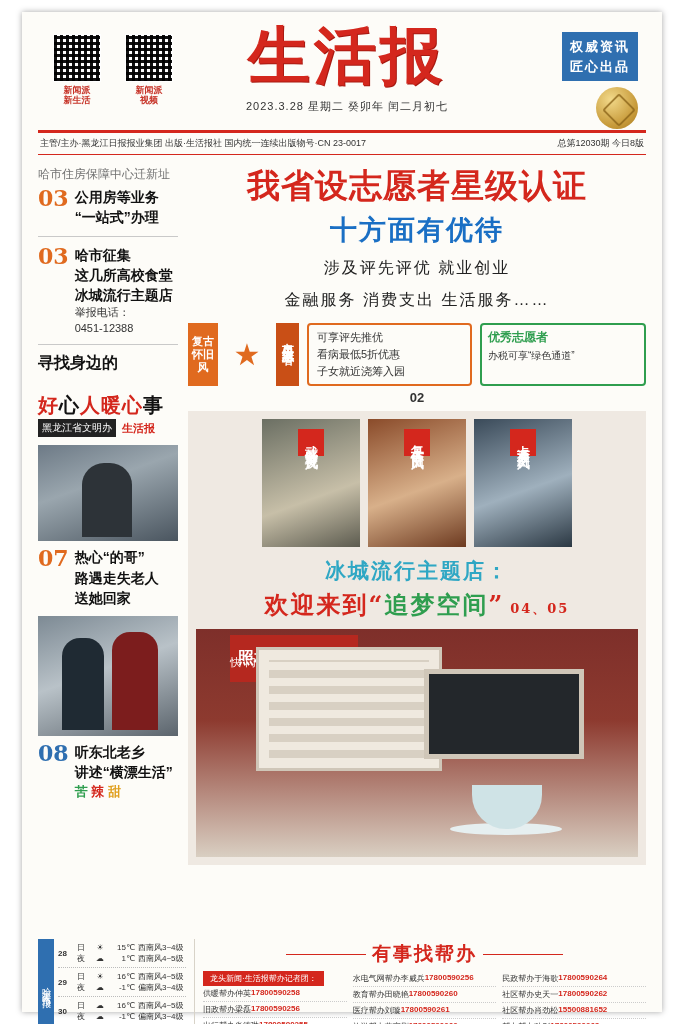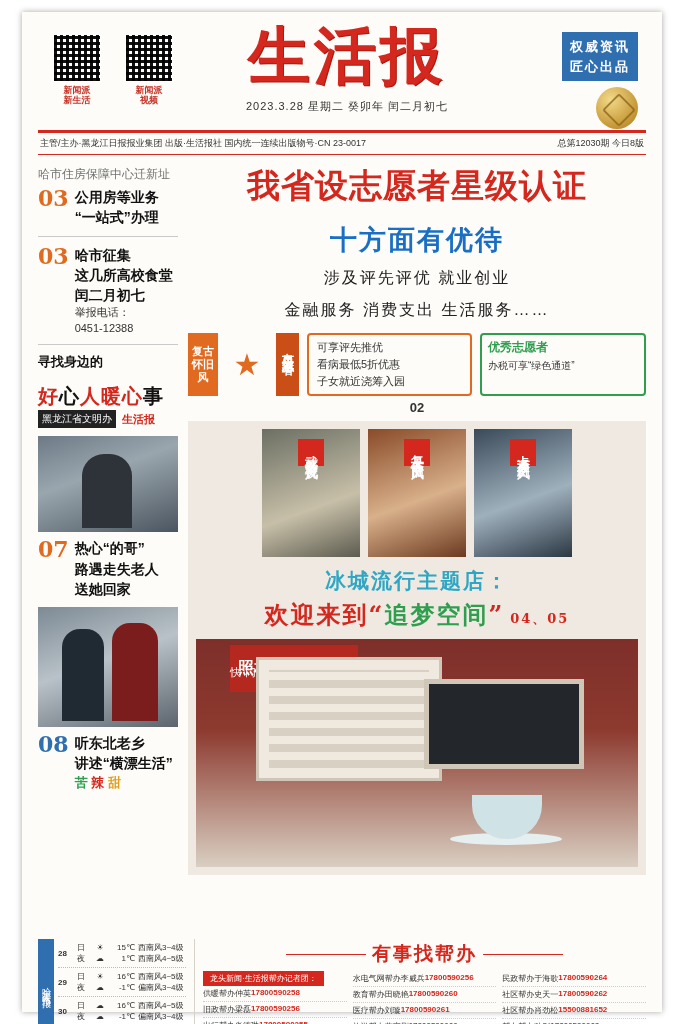--- a/index.html
+++ b/index.html
@@ -50,41 +50,41 @@
   .right-col{flex:1;}
 
   
   .lead-small{font-size:12px;color:#737373;line-height:1.5;margin:2px 0 4px 0;}
   .l-item{display:flex;gap:6px;align-items:flex-start;margin-bottom:8px;}
   .pagenum{font-size:22px;color:#e06a1f;font-weight:bold;font-family:"DejaVu Serif",serif;line-height:1;}
   .pagenum.blue{color:#2f6fb0;}
   .l-head{font-size:14px;font-weight:bold;color:#111;line-height:1.45;}
   .l-sub{font-size:11px;color:#333;line-height:1.4;}
   .divider{height:1px;background:#c9c9c9;margin:8px 0;}
-  .seek-title{font-size:13px;font-weight:bold;color:#111;margin-bottom:14px;}
+  .seek-title{font-size:16px;font-weight:bold;color:#111;margin-bottom:20px;}
   .seek-main{font-size:20px;font-weight:bold;color:#d4271d;letter-spacing:1px;line-height:1.1;}
   .seek-main .k{color:#111;}
   .seek-line{display:flex;align-items:center;gap:6px;margin-top:3px;}
   .seek-org{font-size:10px;background:#222;color:#fff;padding:2px 4px;}
   .seek-org2{font-size:11px;color:#d4271d;font-weight:bold;}
   .photo{width:100%;height:96px;margin:8px 0 6px;background:#8a8f95;position:relative;overflow:hidden;}
   .photo.p1{background:linear-gradient(160deg,#6d7a86 0%,#9aa6ae 40%,#4a555f 100%);}
   .photo.p1:after{content:"";position:absolute;left:44px;top:18px;width:50px;height:74px;border-radius:22px 22px 0 0;background:#2d3338;}
   .photo.p2{height:120px;background:linear-gradient(160deg,#7d8a94 0%,#b9c2c8 45%,#5b646c 100%);}
   .photo.p2:after{content:"";position:absolute;left:24px;top:22px;width:42px;height:92px;border-radius:18px 18px 0 0;background:#1f2a33;}
   .photo.p2:before{content:"";position:absolute;left:74px;top:16px;width:46px;height:98px;border-radius:18px 18px 0 0;background:#7c1d1d;}
   .spice{font-size:13px;font-weight:bold;color:#2f9e4f;}
   .spice .s2{color:#d4271d;}
   .spice .s3{color:#e0a020;}
 
   
   .headline1{font-family:"DejaVu Serif","Liberation Serif",serif;font-size:33px;font-weight:bold;
      color:#d4271d;text-align:center;letter-spacing:1px;line-height:1.18;margin-top:4px;}
   .headline2{font-family:"DejaVu Serif","Liberation Serif",serif;font-size:27px;font-weight:bold;
-     color:#1a6fc4;text-align:center;letter-spacing:2px;margin-top:16px;}
+     color:#1a6fc4;text-align:center;letter-spacing:2px;margin-top:6px;}
   .sub1,.sub2{text-align:center;font-size:16px;color:#222;margin-top:10px;letter-spacing:2px;}
   .sub2{margin-top:11px;}
 
   .badgerow{display:flex;align-items:stretch;gap:8px;margin-top:12px;}
   .badge-left{background:#e06a1f;color:#fff;font-size:11px;font-weight:bold;width:26px;
      display:flex;align-items:center;justify-content:center;text-align:center;line-height:1.2;padding:4px 2px;}
   .star-box{width:42px;display:flex;align-items:center;justify-content:center;}
   .star{color:#e06a1f;font-size:30px;line-height:1;}
   .vol-label{font-size:12px;font-weight:bold;color:#fff;background:#c94f16;padding:10px 3px;
      writing-mode:vertical-rl;letter-spacing:2px;}
@@ -204,21 +204,21 @@
         </div>
       </div>
 
       <div class="divider"></div>
 
       <div class="l-item">
         <div class="pagenum">03</div>
         <div>
           <div class="l-head">哈市征集</div>
           <div class="l-head">这几所高校食堂</div>
-          <div class="l-head">闰二月初七</div>
+          <div class="l-head">冰城流行主题店</div>
           <div class="l-sub">举报电话：</div>
           <div class="l-sub">0451-12388</div>
         </div>
       </div>
 
       <div class="divider"></div>
 
       <div>
         <div class="seek-title">寻找身边的</div>
         <div class="seek-main">

